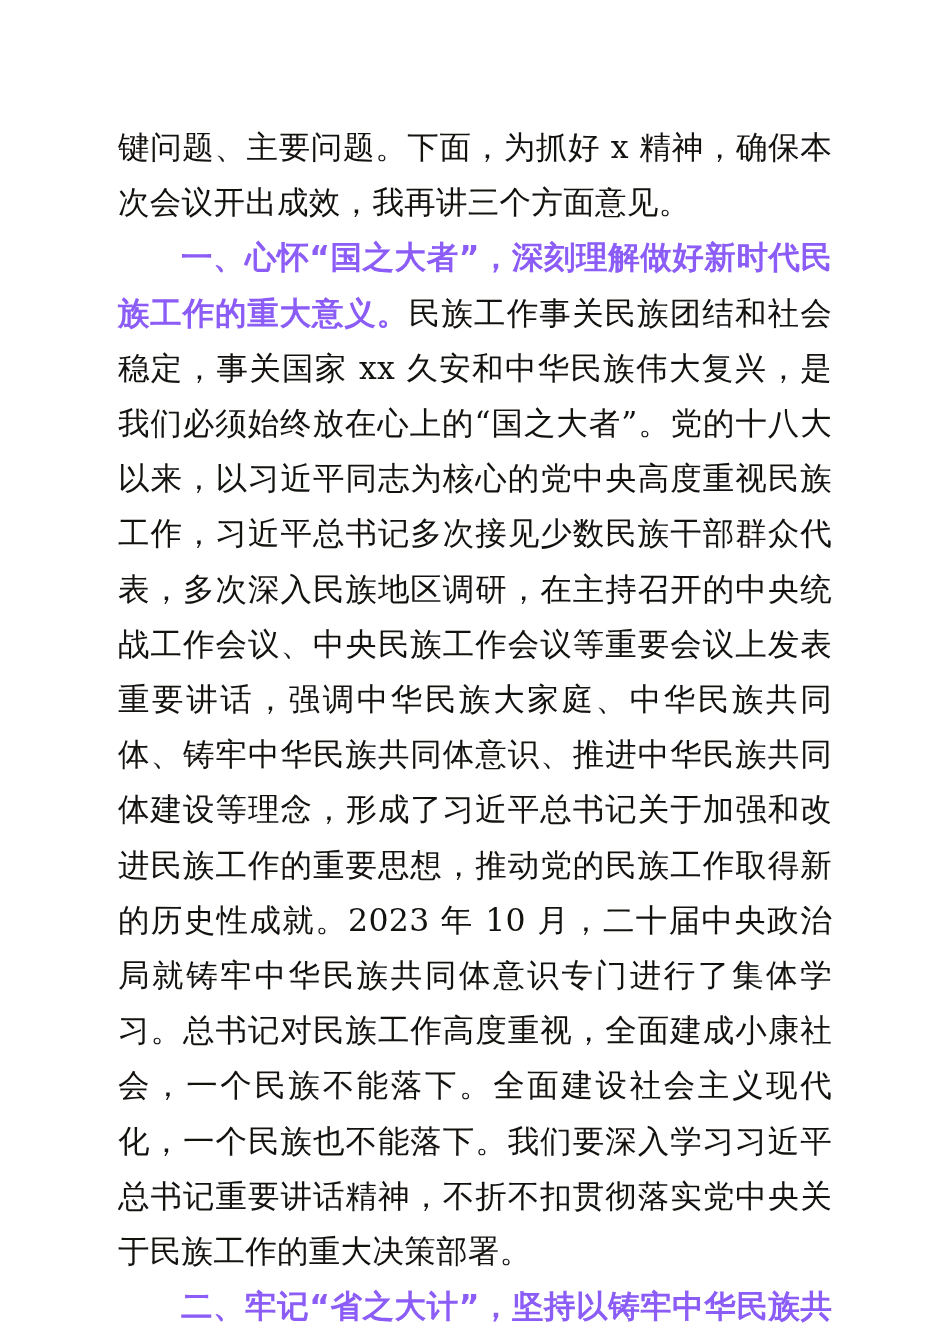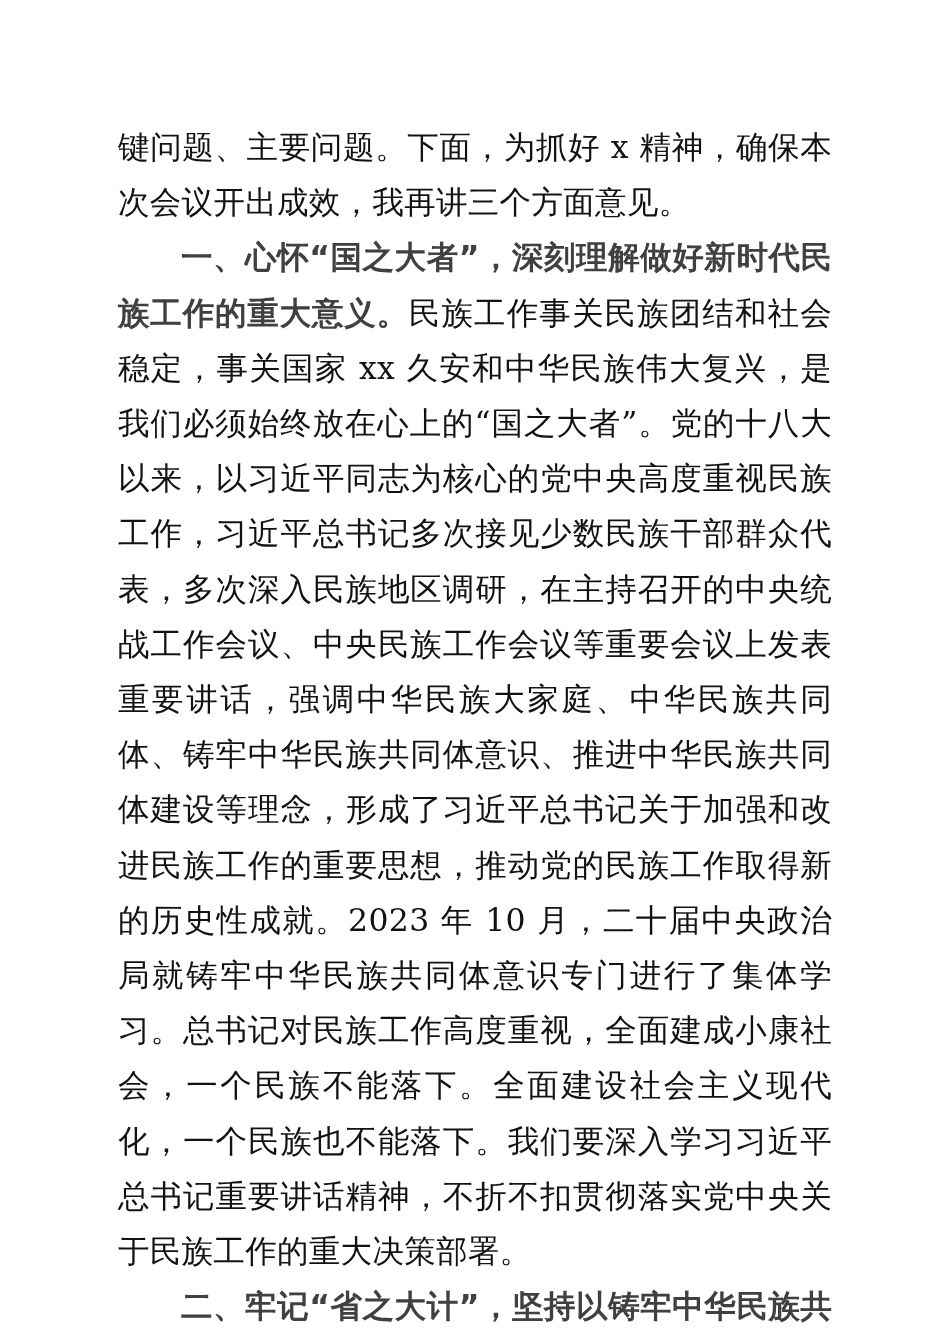--- a/index.html
+++ b/index.html
@@ -40,21 +40,21 @@
     -webkit-font-smoothing: antialiased;
   }
   .para.indent {
     text-indent: 2em;
   }
   
   .runin-heading {
     font-family: "DejaVu Sans", "Liberation Sans", sans-serif;
     font-weight: 700;
     letter-spacing: 0px;
-    color: #404040;
+    color: #8b5cf6;
   }
 </style>
 </head>
 <body>
 
 <div class="page">
   <div class="doc-body">
 
     <p class="para">
       <span>键问题、主要问题。下面，为抓好 x 精神，确保本次会议开出成效，我再讲三个方面意见。</span>

